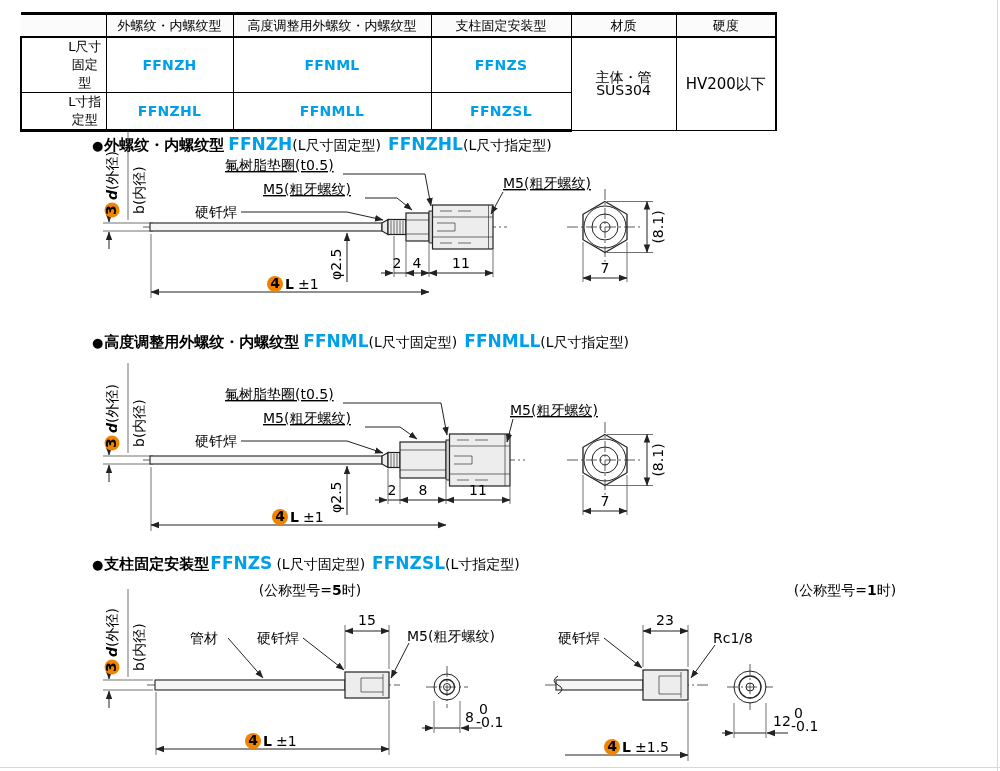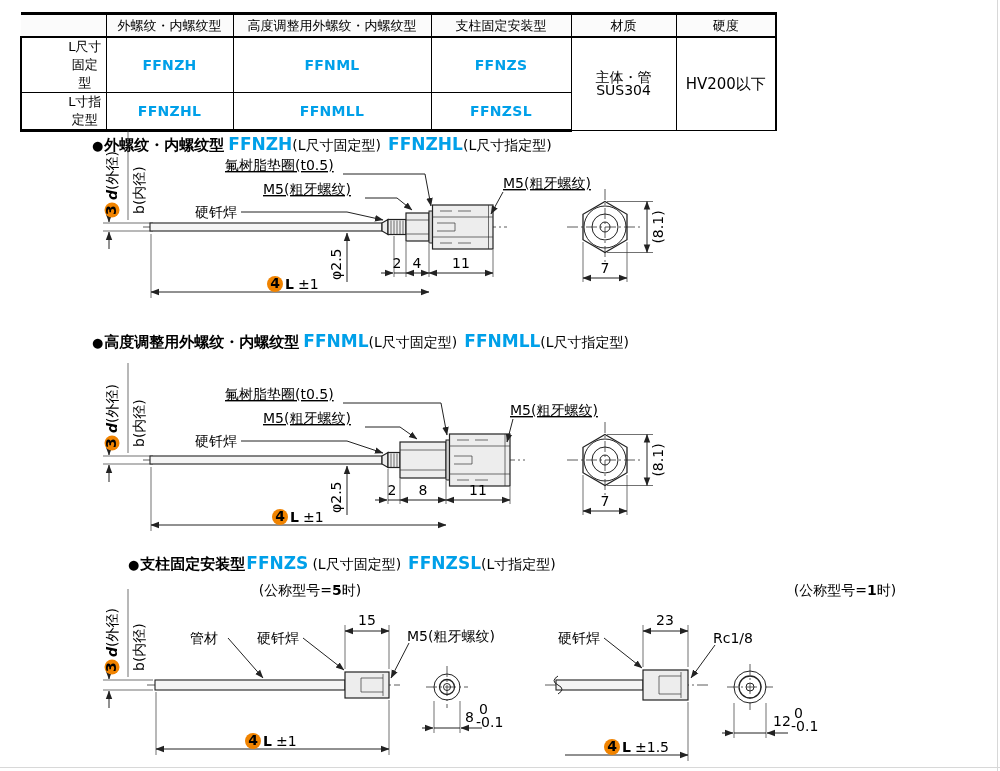--- a/index.html
+++ b/index.html
@@ -317,21 +317,21 @@
       <text class="dims" x="510" y="151" text-anchor="middle">7</text>
       <line class="thin" x1="512" y1="79.5" x2="558" y2="79.5"></line>
       <line class="thin" x1="512" y1="130.5" x2="558" y2="130.5"></line>
       <line class="ln" x1="552" y1="79.5" x2="552" y2="130.5" marker-start="url(#ar)" marker-end="url(#ar)"></line>
       <g transform="translate(568,105) rotate(-90)">
         <text class="dimt" text-anchor="middle" x="0" y="0">(8.1)</text>
       </g>
     </g>
   </svg>
 
-  <div class="sec-title" style="left:92px;top:554px;margin-left:36px;">
+  <div class="sec-title" style="left:92px;top:554px;">
     <span class="bullet">●</span><span>支柱固定安装型</span><span class="code" style="margin-left:1px;">FFNZS</span><span class="note" style="margin-left:4px;">(L尺寸固定型)</span><span class="code code2">FFNZSL</span><span class="note">(L寸指定型)</span>
   </div>
 
   <svg class="diag" style="left:95px;top:575px;" width="880" height="190" viewBox="0 0 880 190">
 
     <text class="cjk" x="215" y="20" text-anchor="middle">
       <tspan>(公称型号=</tspan><tspan font-weight="bold">5</tspan><tspan>时)</tspan>
     </text>
     <text class="cjk" x="750" y="20" text-anchor="middle">
       <tspan>(公称型号=</tspan><tspan font-weight="bold">1</tspan><tspan>时)</tspan>

